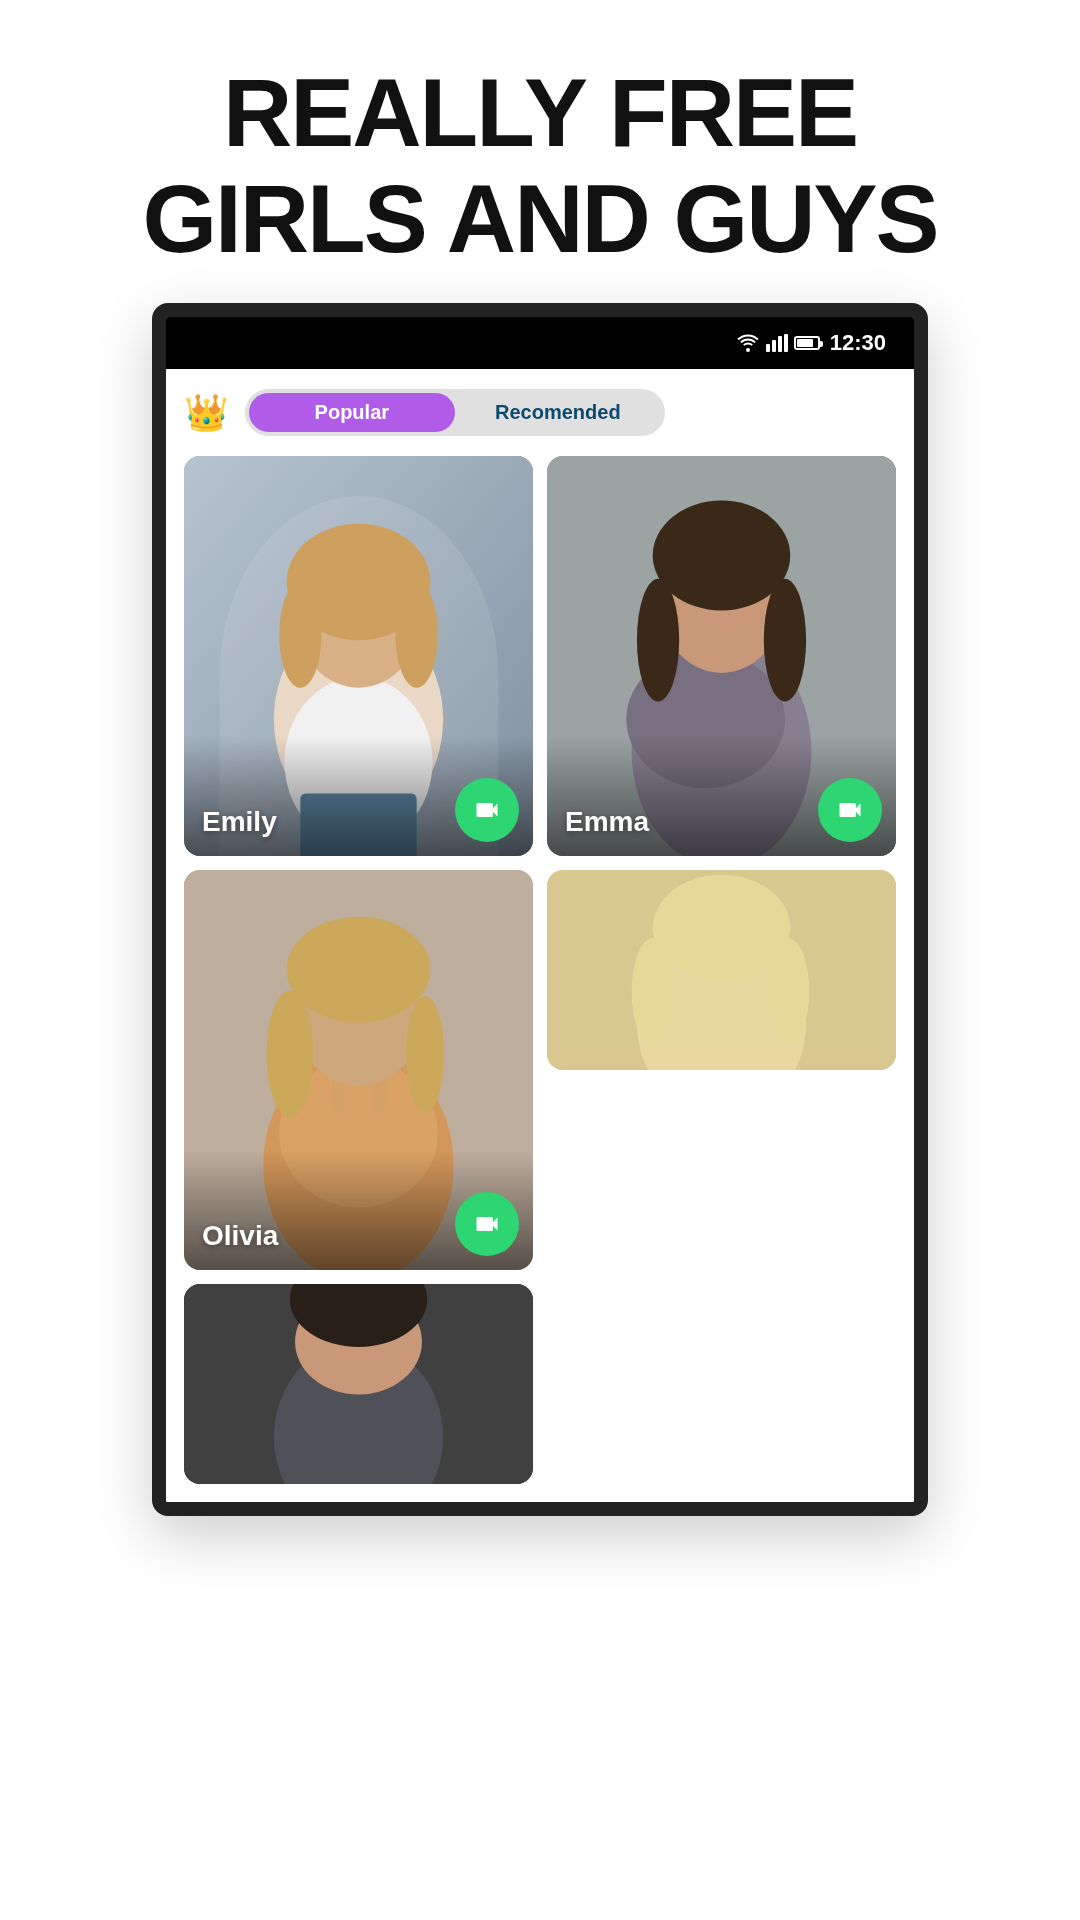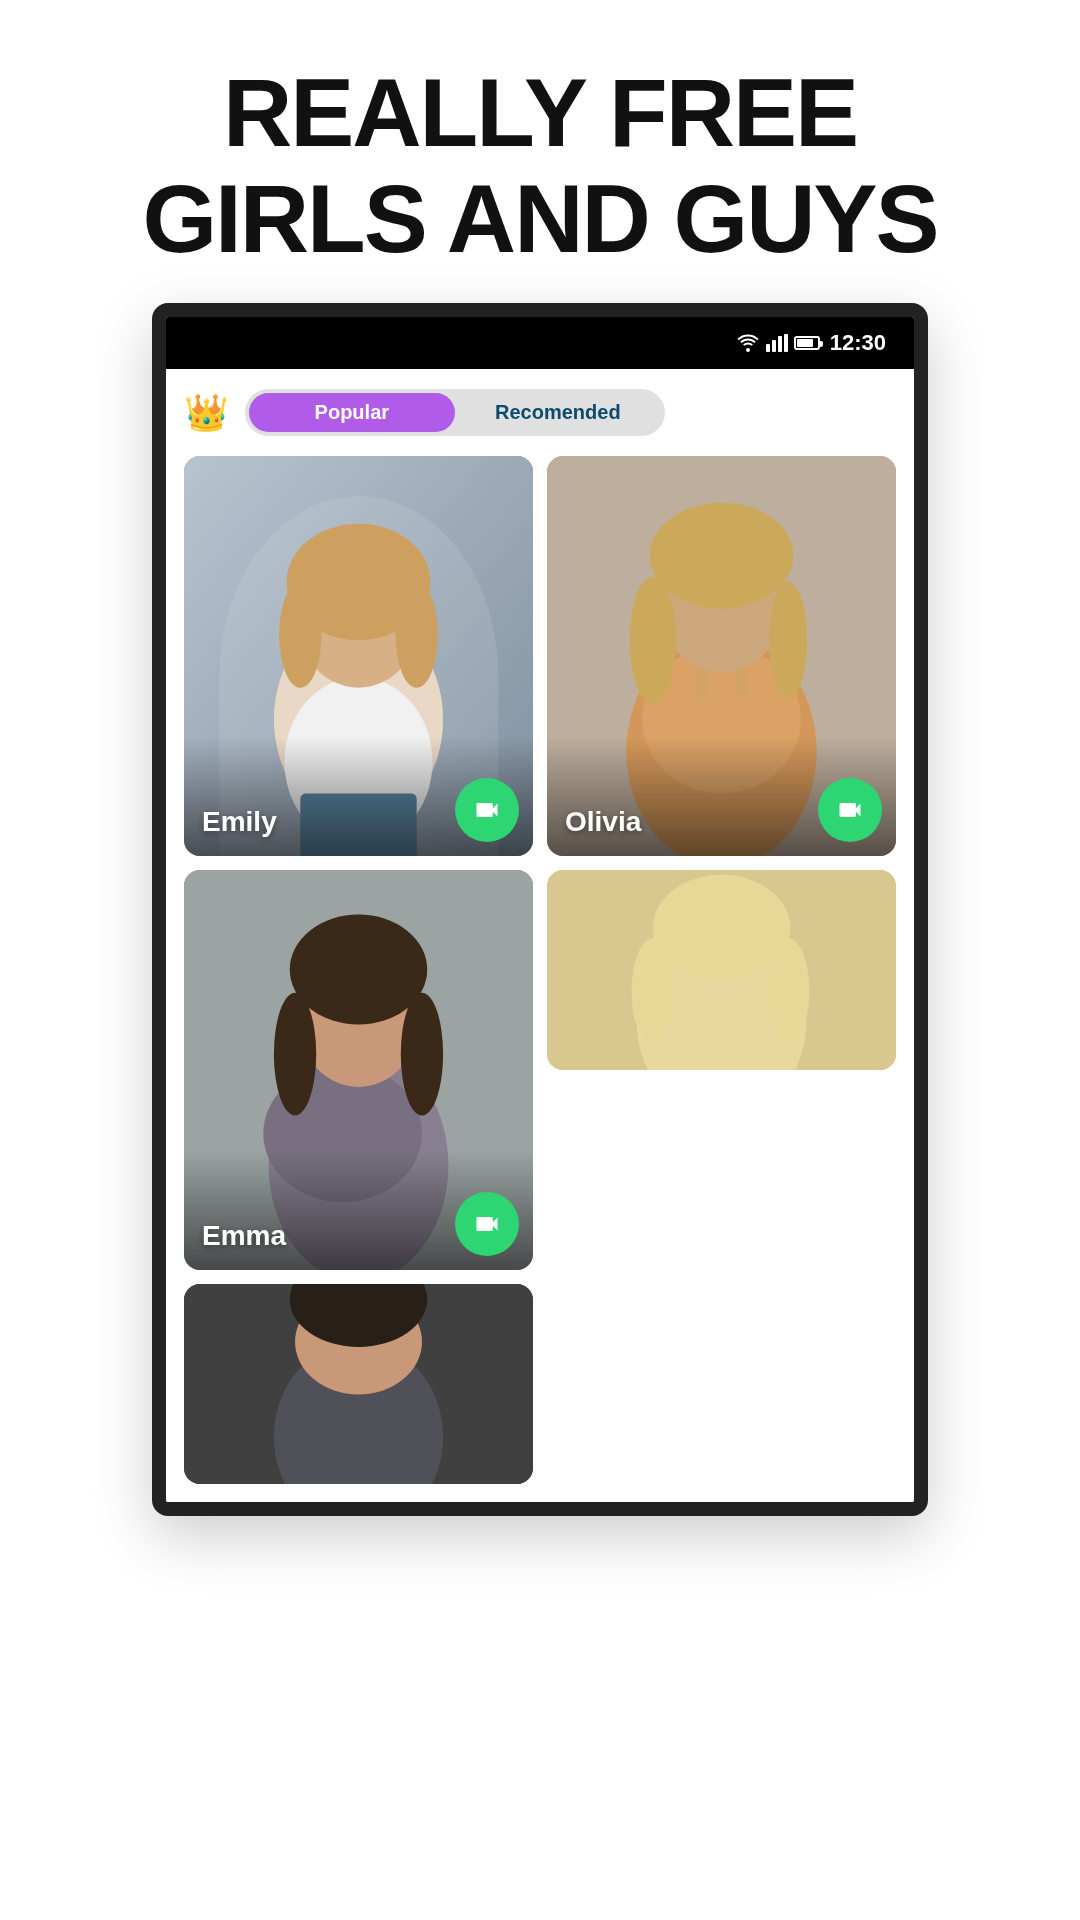--- a/index.html
+++ b/index.html
@@ -304,66 +304,66 @@
         <div class="card-overlay"></div>
         <span class="card-name">Emily</span>
         <button class="video-btn">
           <svg viewBox="0 0 24 24">
             <path d="M17 10.5V7a1 1 0 0 0-1-1H4a1 1 0 0 0-1 1v10a1 1 0 0 0 1 1h12a1 1 0 0 0 1-1v-3.5l4 4v-11l-4 4z"></path>
           </svg>
         </button>
       </div>
 
 
-      <div class="profile-card photo-olivia">
+      <div class="profile-card photo-emma">
         <svg width="100%" height="100%" viewBox="0 0 330 400" preserveAspectRatio="xMidYMid slice">
-          <rect width="330" height="400" fill="#c0b0a0"></rect>
-
-          <ellipse cx="165" cy="290" rx="90" ry="110" fill="#e09040"></ellipse>
-
-          <ellipse cx="165" cy="260" rx="75" ry="70" fill="#e8a050"></ellipse>
-
-          <rect x="140" y="180" width="12" height="60" rx="6" fill="#e0a050"></rect>
-          <rect x="178" y="180" width="12" height="60" rx="6" fill="#e0a050"></rect>
-
-          <ellipse cx="165" cy="150" rx="60" ry="65" fill="#d4a870"></ellipse>
-
-          <ellipse cx="165" cy="105" rx="68" ry="50" fill="#d4a840"></ellipse>
-          <ellipse cx="100" cy="185" rx="22" ry="60" fill="#d4a840"></ellipse>
-          <ellipse cx="228" cy="185" rx="18" ry="55" fill="#d4a840"></ellipse>
-
-          <rect width="330" height="400" fill="#b8a898" opacity="0.3"></rect>
+          <rect width="330" height="400" fill="#909898"></rect>
+
+          <rect width="330" height="400" fill="#a0a8a8" opacity="0.7"></rect>
+
+          <ellipse cx="165" cy="290" rx="85" ry="110" fill="#888090"></ellipse>
+
+          <ellipse cx="150" cy="260" rx="75" ry="65" fill="#787080"></ellipse>
+
+          <ellipse cx="165" cy="150" rx="58" ry="66" fill="#c89878"></ellipse>
+
+          <ellipse cx="165" cy="105" rx="65" ry="52" fill="#3a2818"></ellipse>
+          <ellipse cx="105" cy="185" rx="20" ry="58" fill="#3a2818"></ellipse>
+          <ellipse cx="225" cy="185" rx="20" ry="58" fill="#3a2818"></ellipse>
         </svg>
         <div class="card-overlay"></div>
-        <span class="card-name">Olivia</span>
+        <span class="card-name">Emma</span>
         <button class="video-btn">
           <svg viewBox="0 0 24 24">
             <path d="M17 10.5V7a1 1 0 0 0-1-1H4a1 1 0 0 0-1 1v10a1 1 0 0 0 1 1h12a1 1 0 0 0 1-1v-3.5l4 4v-11l-4 4z"></path>
           </svg>
         </button>
       </div>
 
-      <div class="profile-card photo-emma">
+      <div class="profile-card photo-olivia">
         <svg width="100%" height="100%" viewBox="0 0 330 400" preserveAspectRatio="xMidYMid slice">
-          <rect width="330" height="400" fill="#909898"></rect>
-
-          <rect width="330" height="400" fill="#a0a8a8" opacity="0.7"></rect>
-
-          <ellipse cx="165" cy="290" rx="85" ry="110" fill="#888090"></ellipse>
-
-          <ellipse cx="150" cy="260" rx="75" ry="65" fill="#787080"></ellipse>
-
-          <ellipse cx="165" cy="150" rx="58" ry="66" fill="#c89878"></ellipse>
-
-          <ellipse cx="165" cy="105" rx="65" ry="52" fill="#3a2818"></ellipse>
-          <ellipse cx="105" cy="185" rx="20" ry="58" fill="#3a2818"></ellipse>
-          <ellipse cx="225" cy="185" rx="20" ry="58" fill="#3a2818"></ellipse>
+          <rect width="330" height="400" fill="#c0b0a0"></rect>
+
+          <ellipse cx="165" cy="290" rx="90" ry="110" fill="#e09040"></ellipse>
+
+          <ellipse cx="165" cy="260" rx="75" ry="70" fill="#e8a050"></ellipse>
+
+          <rect x="140" y="180" width="12" height="60" rx="6" fill="#e0a050"></rect>
+          <rect x="178" y="180" width="12" height="60" rx="6" fill="#e0a050"></rect>
+
+          <ellipse cx="165" cy="150" rx="60" ry="65" fill="#d4a870"></ellipse>
+
+          <ellipse cx="165" cy="105" rx="68" ry="50" fill="#d4a840"></ellipse>
+          <ellipse cx="100" cy="185" rx="22" ry="60" fill="#d4a840"></ellipse>
+          <ellipse cx="228" cy="185" rx="18" ry="55" fill="#d4a840"></ellipse>
+
+          <rect width="330" height="400" fill="#b8a898" opacity="0.3"></rect>
         </svg>
         <div class="card-overlay"></div>
-        <span class="card-name">Emma</span>
+        <span class="card-name">Olivia</span>
         <button class="video-btn">
           <svg viewBox="0 0 24 24">
             <path d="M17 10.5V7a1 1 0 0 0-1-1H4a1 1 0 0 0-1 1v10a1 1 0 0 0 1 1h12a1 1 0 0 0 1-1v-3.5l4 4v-11l-4 4z"></path>
           </svg>
         </button>
       </div>
 
       <div class="profile-card partial photo-partial1">
         <svg width="100%" height="100%" viewBox="0 0 330 200" preserveAspectRatio="xMidYMid slice">
           <rect width="330" height="200" fill="#d8c890"></rect>

